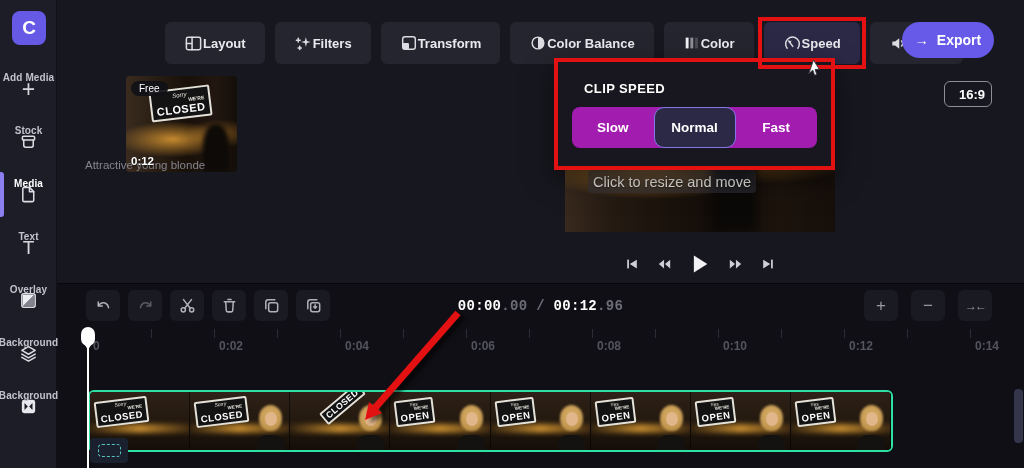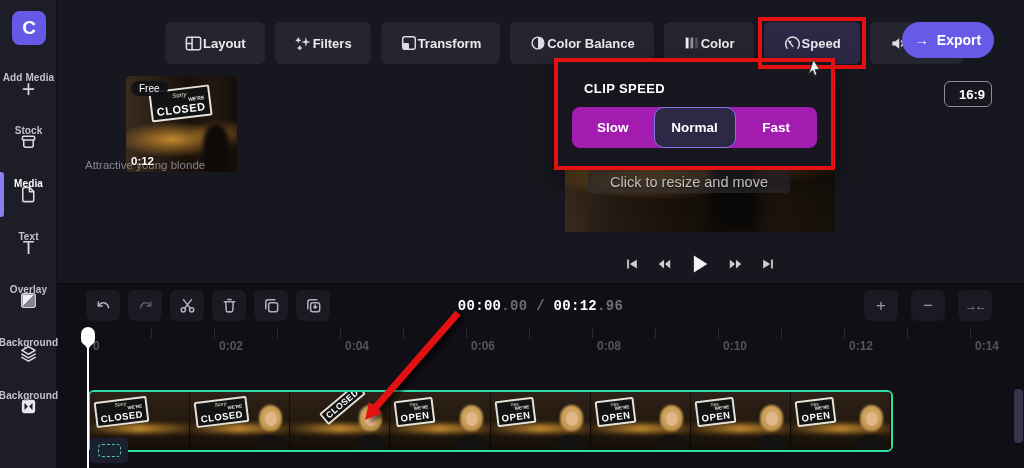--- a/index.html
+++ b/index.html
@@ -71,21 +71,21 @@
   
   .preview { position:absolute; left:508px; top:58px; width:270px; height:174px; overflow:hidden;
     background:
       radial-gradient(62% 26% at 32% 63%, rgba(223,152,48,.85), rgba(223,152,48,0) 70%),
       radial-gradient(46% 20% at 74% 58%, rgba(205,135,42,.55), transparent 72%),
       linear-gradient(90deg,#38291d 0%, #241a12 18%, #19110b 40%, #120d09 58%, #1c130c 80%, #150f0a 100%); }
   .preview .psil { position:absolute; left:54%; bottom:0; width:17%; height:62%; background:#0b0907;
     border-radius:40% 40% 0 0; filter:blur(5px); }
   .preview .psign { position:absolute; left:28%; top:-6%; width:42%; height:26%;
     background:rgba(205,196,178,.3); filter:blur(4px); transform:rotate(-5deg); border-radius:3px; }
-  .resize-tip { position:absolute; left:23px; top:112px; height:23px; padding:0 22px;
+  .resize-tip { position:absolute; left:23px; top:112px; height:23px; padding:0 5px;
     background:rgba(52,52,64,.55); border-radius:4px; color:#f2efe9; font-size:14.5px;
     display:flex; align-items:center; white-space:nowrap; text-shadow:0 1px 2px rgba(0,0,0,.6); }
 
   .ratio-badge { position:absolute; right:32px; top:81px; width:48px; height:26px; border-radius:6px;
     border:1.5px solid #8e8e98; color:#fff; font-size:13px; font-weight:bold; background:transparent;
     display:flex; align-items:center; justify-content:center; cursor:pointer;padding-left:8px; }
 
   
   .playback { position:absolute; left:508px; top:249px; width:270px; height:30px; display:flex;
     align-items:center; justify-content:center; gap:17px; }

